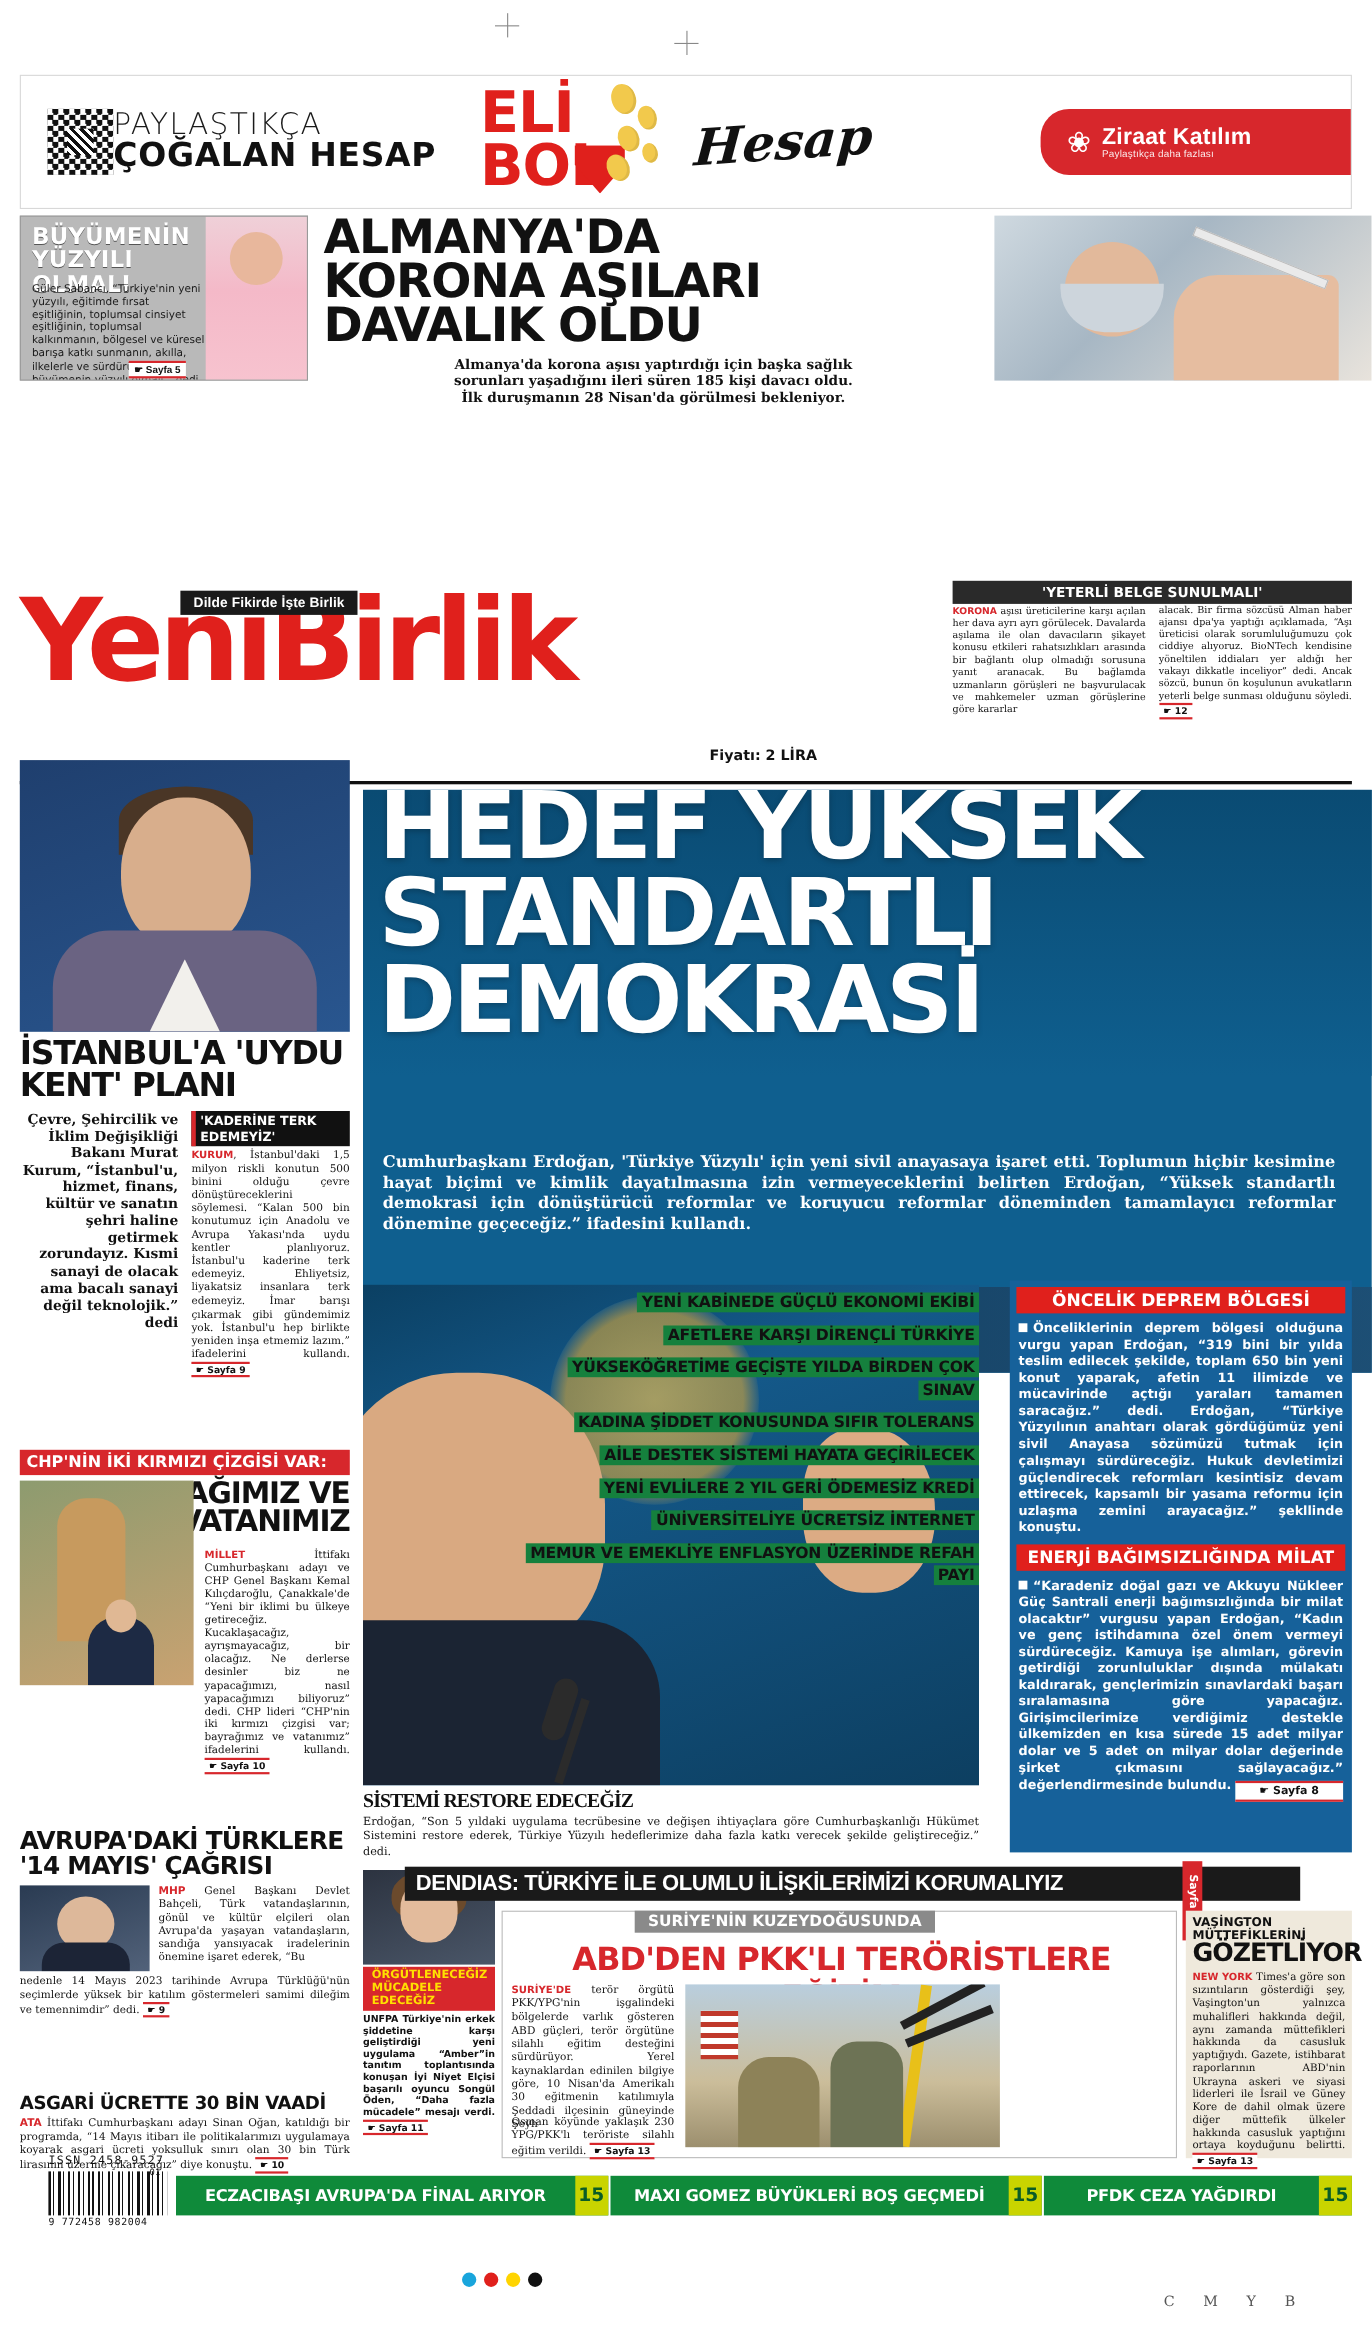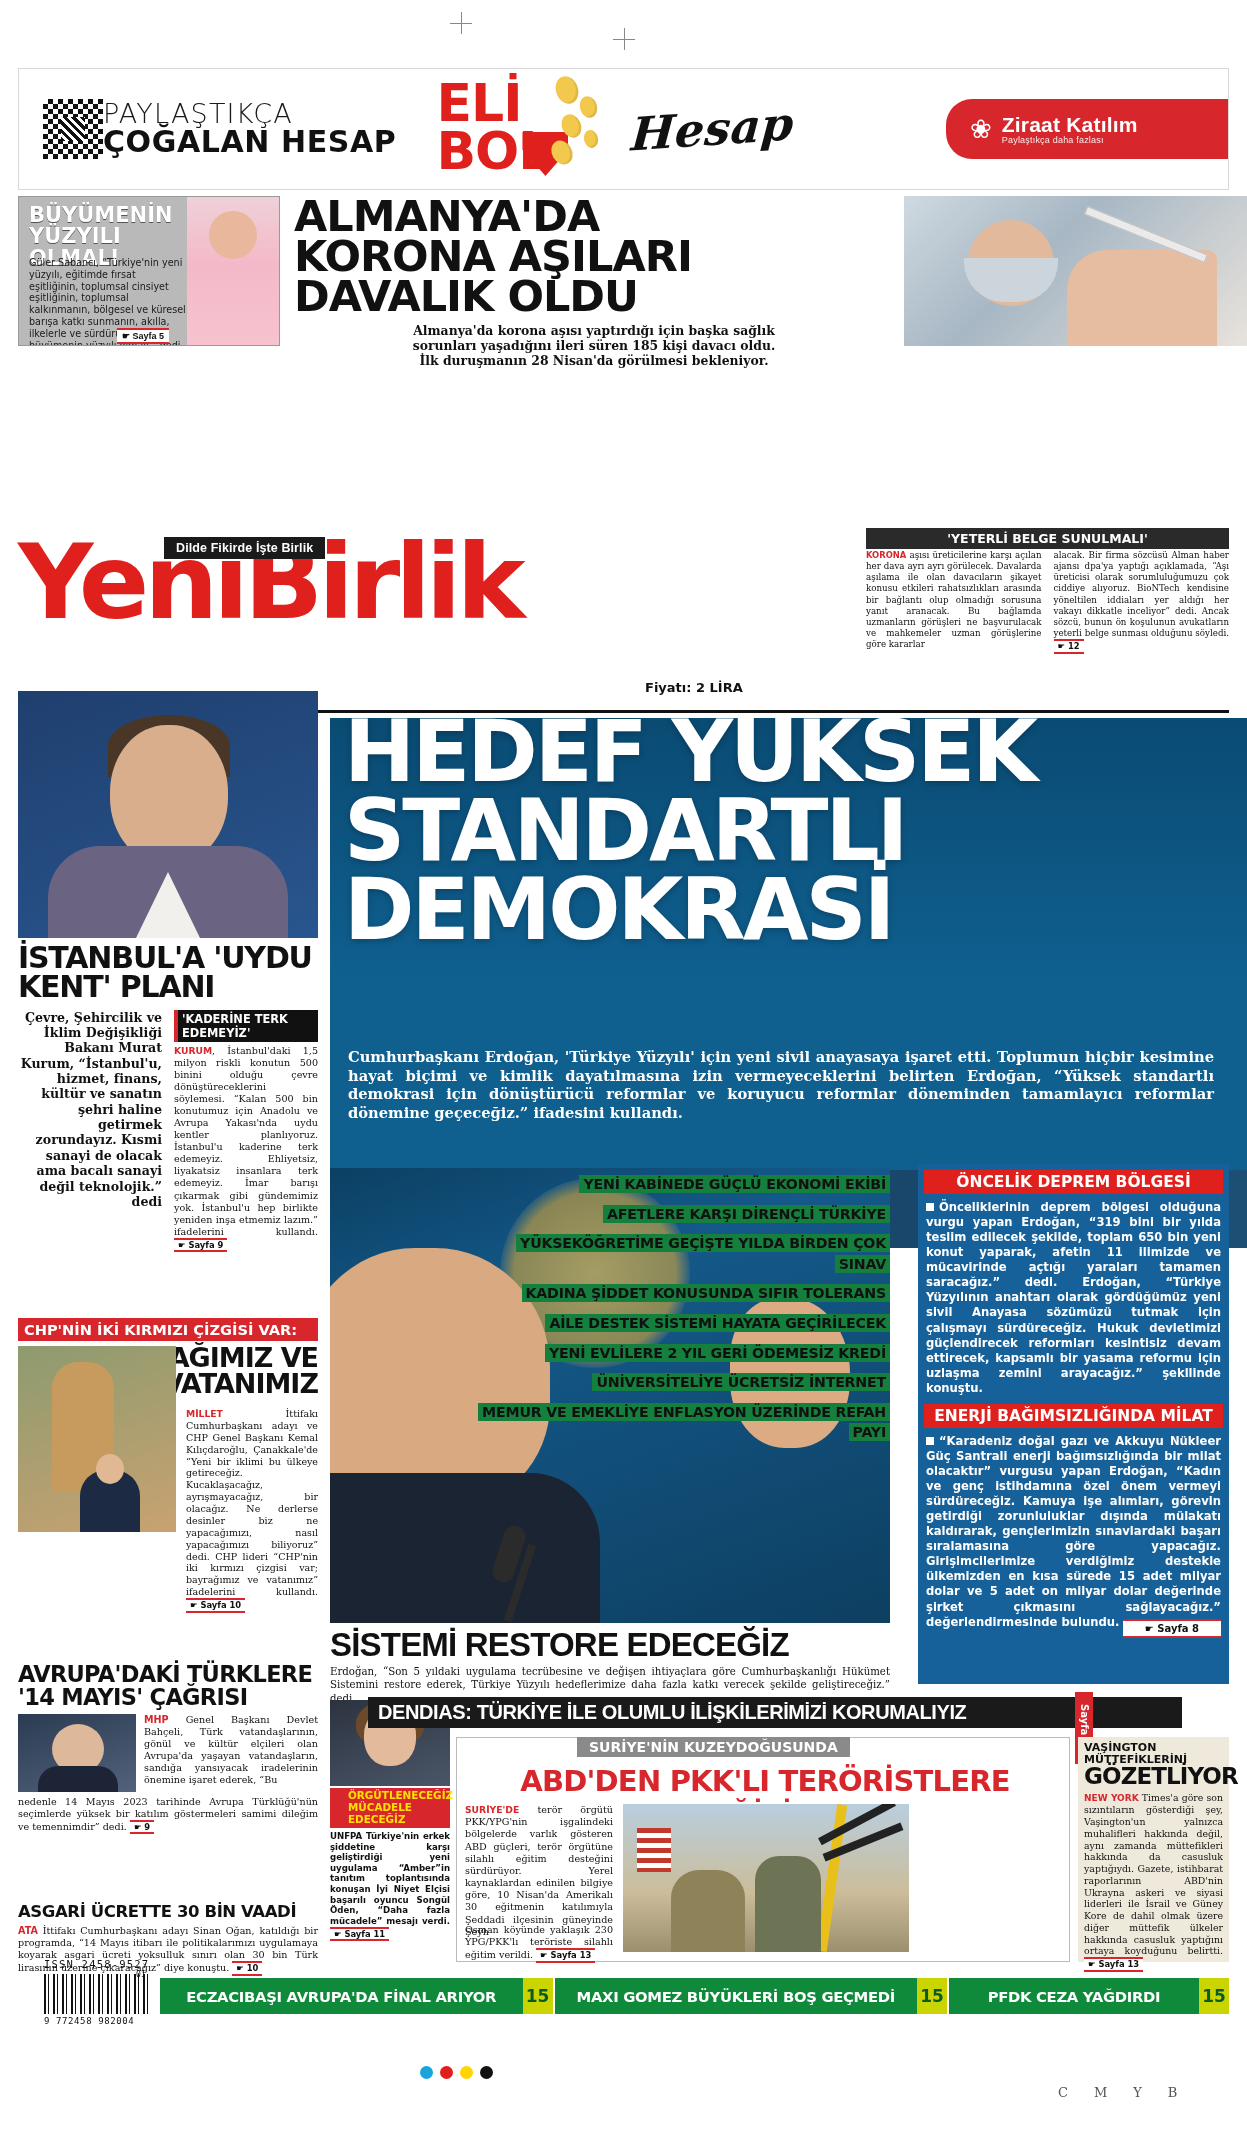--- a/index.html
+++ b/index.html
@@ -143,22 +143,22 @@
        border-radius:40% 50% 45% 45%; background:#dcab84; }
 
   .bullets { position:absolute; left:140px; top:6px; width:420px; }
   .bullets li { list-style:none; margin-bottom:9px; text-align:right; }
   .bullets span { display:inline; background:#15803d; color:#111; font-size:14.2px;
        font-weight:900; line-height:1.45; padding:1px 4px; letter-spacing:-.2px;
        box-decoration-break:clone; -webkit-box-decoration-break:clone;
        font-family:"DejaVu Sans",sans-serif;}
 
   .sistem-band { position:absolute; left:0; top:460px; width:560px; height:70px; background:#fff; }
-  .sistem-h { font-size:33px; font-weight:900; color:#111; letter-spacing:-.8px; line-height:1;
-       font-family:Liberation Sans, sans-serif;}
+  .sistem-h { font-size:18px; font-weight:900; color:#111; letter-spacing:-.8px; line-height:1;
+       font-family:Liberation Serif, serif;}
   .sistem-b { margin-top:4px; font-size:10.2px; line-height:1.3; text-align:justify;
        font-family:"DejaVu Serif",serif;}
 
   .rightcol { position:absolute; left:588px; top:-4px; width:311px; height:520px;
        background:#16619a; padding:0; }
   .rc-head { background:#e0201c; color:#fff; font-size:15.5px; font-weight:900; text-align:center;
        padding:3px 0; margin:6px 6px 0 6px; font-family:"DejaVu Sans",sans-serif;}
   .rc-body { color:#fff; font-size:11.6px; font-weight:700; line-height:1.3; padding:6px 8px 0 8px;
        text-align:justify; font-family:"DejaVu Sans",sans-serif;}
   .rc-body .sq { display:inline-block; width:8px; height:8px; background:#fff; margin-right:5px; }
@@ -221,21 +221,21 @@
   .asg-b { margin-top:4px; font-size:9.6px; line-height:1.26; text-align:justify;
        font-family:"DejaVu Serif",serif;}
   .asg-b .red{color:#d7272c;font-family:"DejaVu Sans",sans-serif;font-weight:700;}
 
   
   .org { position:absolute; left:330px; top:1700px; width:120px; height:262px; }
   .org-photo { width:120px; height:86px; background:linear-gradient(160deg,#2c3340,#4a5668); position:relative; overflow:hidden;}
   .org-photo .h{position:absolute;left:34px;top:8px;width:52px;height:58px;border-radius:46%;background:#e3bb9c;}
   .org-photo .hair{position:absolute;left:26px;top:0;width:68px;height:46px;border-radius:50% 50% 40% 40%;background:#6b4a2c;}
   .org-h { margin-top:2px; background:#d7272c; color:#ffe000; font-size:10.4px; font-weight:900;
-       line-height:1.15; padding:2px 18px; font-family:"DejaVu Sans",sans-serif;}
+       line-height:1.15; padding:2px 8px; font-family:"DejaVu Sans",sans-serif;}
   .org-b { margin-top:3px; font-size:8.6px; font-weight:700; line-height:1.24; text-align:justify;
        font-family:"DejaVu Sans",sans-serif;}
 
   
   .dendias { position:absolute; left:330px; top:1697px; width:814px; background:#1a1a1a;
        color:#fff; font-size:20px; font-weight:900; padding:4px 10px; letter-spacing:-.4px;
        font-family:Liberation Sans, sans-serif;margin-left:38px;}
   .sayfa12 { position:absolute; left:1075px; top:1692px; width:18px; height:72px; background:#d7272c;
        color:#fff; font-size:10px; font-weight:700; writing-mode:vertical-rl;
        display:flex; align-items:center; justify-content:center;

